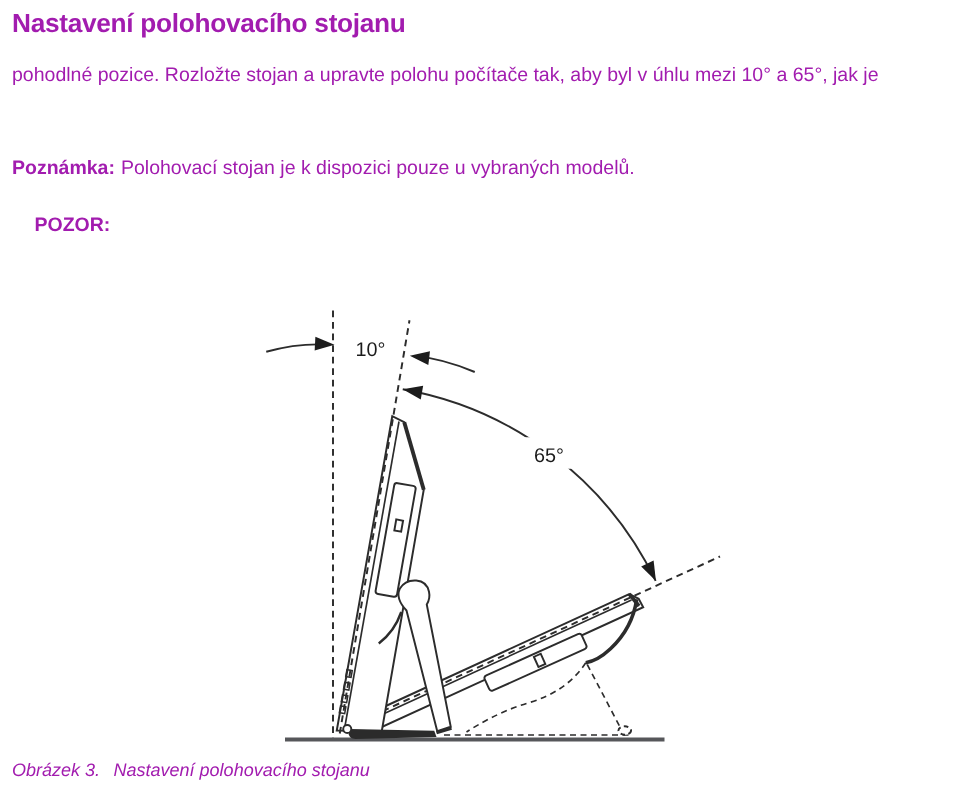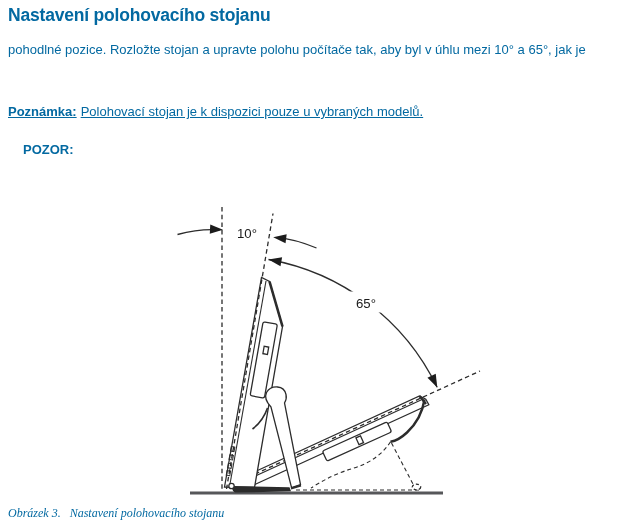--- a/index.html
+++ b/index.html
@@ -1,30 +1,30 @@
 <!DOCTYPE html>
 <html><head>
 <meta charset="utf-8">
 <style>
   html,body{margin:0;padding:0;background:#fff;}
   .page{
     position:relative;width:641px;height:530px;background:#ffffff;
-    font-family:"Liberation Sans",sans-serif;color:#0369a1;overflow:hidden;
+    font-family:"Liberation Sans",sans-serif;color:#a21caf;overflow:hidden;
   }
   .title{
     position:absolute;left:8px;top:5px;margin:0;
     font-size:17.5px;font-weight:700;letter-spacing:-0.2px;white-space:nowrap;
   }
   .intro{position:absolute;left:8px;top:40px;margin:0;font-size:13px;line-height:19px;}
   .tline{display:block;white-space:nowrap;}
-  .note{position:absolute;left:8px;top:104px;margin:0;font-size:13px;white-space:nowrap;text-decoration:underline;}
+  .note{position:absolute;left:8px;top:104px;margin:0;font-size:13px;white-space:nowrap;}
   .note .note-label{font-weight:700;margin-right:4px;}
   .pozor{position:absolute;left:8px;top:127px;margin:15px;font-size:13px;font-weight:700;white-space:nowrap;}
   .warn{position:absolute;left:8px;top:145px;margin:0;font-size:12.2px;font-weight:700;line-height:18.5px;}
-  .caption{position:absolute;left:8px;top:506px;margin:0;font-size:12px;font-style:italic;white-space:nowrap;font-family:Liberation Serif, serif;}
+  .caption{position:absolute;left:8px;top:506px;margin:0;font-size:12px;font-style:italic;white-space:nowrap;}
   .caption .cap-label{margin-right:9px;}
   svg.fig{position:absolute;left:0;top:0;width:641px;height:530px;}
 </style>
 </head>
 <body>
 
 <div class="page">
 
   <h1 class="title">Nastavení polohovacího stojanu</h1>
 

